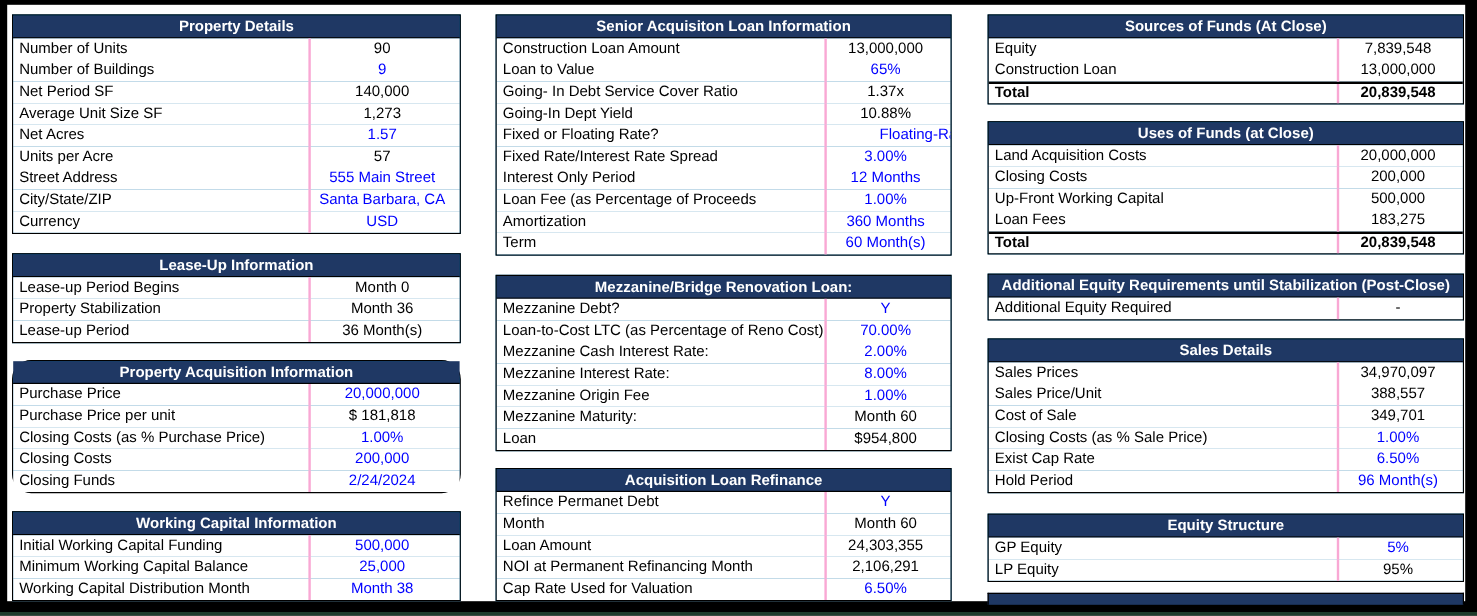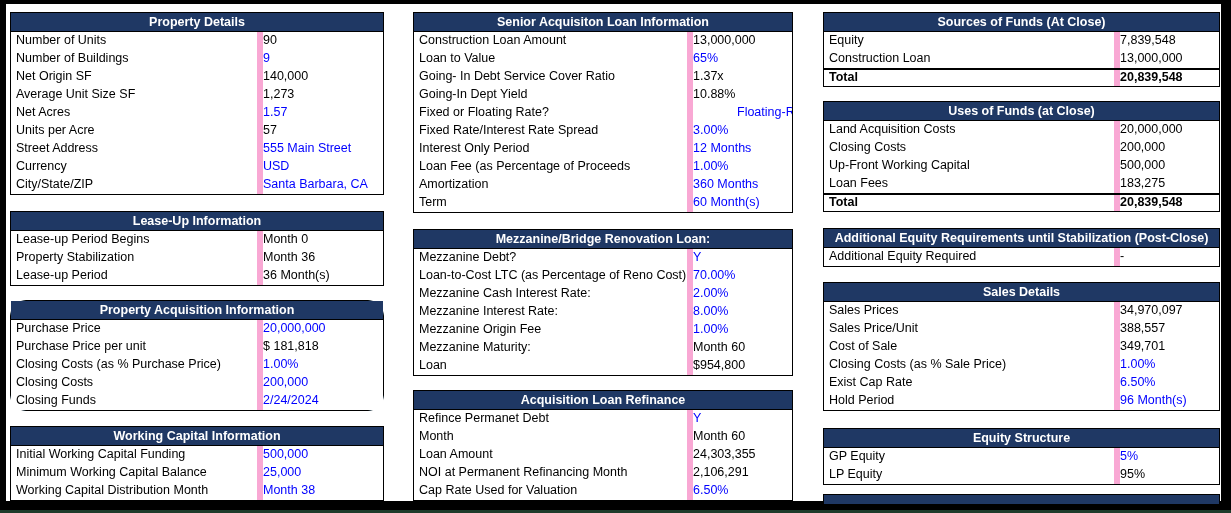--- a/index.html
+++ b/index.html
@@ -28,22 +28,22 @@
   }
   .row {
     display:flex; height:18px; box-sizing:border-box;
     font-size:12.5px; line-height:17px; background:#fff;
   }
   .row-label {
     flex:1; padding-left:5px; color:#000;
     white-space:nowrap; overflow:hidden;
   }
   .row-value {
-    box-sizing:border-box; text-align:left; padding-right:5px;
-    border-left:6px solid #f9a8d4; white-space:nowrap; overflow:hidden;
+    box-sizing:border-box; text-align:center; padding-right:5px;
+    border-left:2px solid #f9a8d4; white-space:nowrap; overflow:hidden;
   }
   .row-value.input { color:#0000ff; }
   .row-value.calc  { color:#000000; }
   .row.total { font-weight:bold; border-top:2px solid #000; line-height:14px; }
   .stub-header {
     position:absolute; box-sizing:border-box; z-index:3;
     background:#1f3864; border:1px solid #000; border-bottom:none;
   }
 </style>
 </head>
@@ -56,46 +56,46 @@
       <div class="panel-header">Property Details</div>
       <div class="row">
         <div class="row-label">Number of Units</div>
         <div class="row-value calc" style="width: 126px;">90</div>
       </div>
       <div class="row">
         <div class="row-label">Number of Buildings</div>
         <div class="row-value input" style="width: 126px;">9</div>
       </div>
       <div class="row">
-        <div class="row-label">Net Origin SF</div>
+        <div class="row-label">Net Period SF</div>
         <div class="row-value calc" style="width: 126px;">140,000</div>
       </div>
       <div class="row">
         <div class="row-label">Average Unit Size SF</div>
         <div class="row-value calc" style="width: 126px;">1,273</div>
       </div>
       <div class="row">
         <div class="row-label">Net Acres</div>
         <div class="row-value input" style="width: 126px;">1.57</div>
       </div>
       <div class="row">
         <div class="row-label">Units per Acre</div>
         <div class="row-value calc" style="width: 126px;">57</div>
       </div>
       <div class="row">
         <div class="row-label">Street Address</div>
         <div class="row-value input" style="width: 126px;">555 Main Street</div>
       </div>
       <div class="row">
+        <div class="row-label">City/State/ZIP</div>
+        <div class="row-value input" style="width: 126px;">Santa Barbara, CA</div>
+      </div>
+      <div class="row">
         <div class="row-label">Currency</div>
         <div class="row-value input" style="width: 126px;">USD</div>
-      </div>
-      <div class="row">
-        <div class="row-label">City/State/ZIP</div>
-        <div class="row-value input" style="width: 126px;">Santa Barbara, CA</div>
       </div>
     </div>
     <div class="panel" style="left: 10px; top: 211px; width: 374px;">
       <div class="panel-header">Lease-Up Information</div>
       <div class="row">
         <div class="row-label">Lease-up Period Begins</div>
         <div class="row-value calc" style="width: 126px;">Month 0</div>
       </div>
       <div class="row">
         <div class="row-label">Property Stabilization</div>

